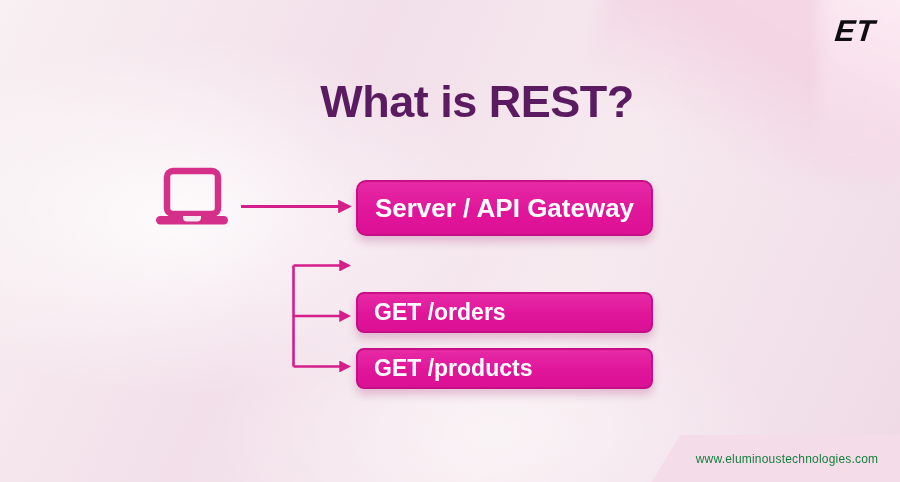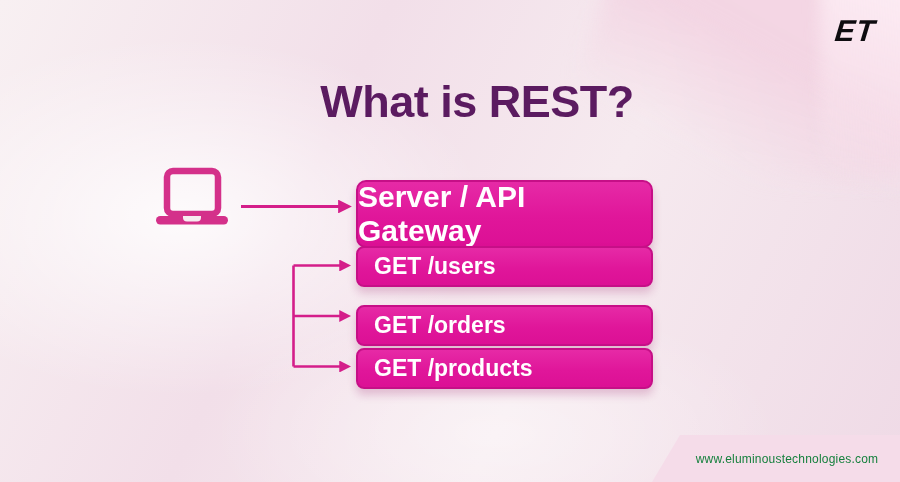--- a/index.html
+++ b/index.html
@@ -43,25 +43,25 @@
   }
   .arrows{position:absolute; left:0; top:0;}
   .box{
     position:absolute; left:356px; width:297px; box-sizing:border-box;
     background:linear-gradient(180deg,#e62aa6 0%, #e0169a 55%, #dc1095 100%);
     border:2px solid #c60f87; color:#ffffff; font-weight:700;
     box-shadow:0 6px 9px rgba(150,25,100,.22);
     display:flex; align-items:center;
   }
   .server{
-    top:180px; height:68px; border-radius:10px;
-    justify-content:center; font-size:30px;
+    top:180px; height:56px; border-radius:10px;
+    justify-content:center; font-size:26px;
   }
   .ep{height:41px; border-radius:8px; font-size:23px; padding-left:16px;}
-  .ep1{top:246px;} .ep2{top:305px;} .ep3{top:348px;border-radius:8px;}
+  .ep1{top:246px;} .ep2{top:292px;} .ep3{top:348px;border-radius:8px;}
   .footer-band{
     position:absolute; left:652px; top:435px; width:248px; height:47px;
     background:#f5dce9;
     clip-path:polygon(28px 0, 100% 0, 100% 100%, 0 100%);
     display:flex; align-items:center; justify-content:center;
   }
   .footer-band span{
     padding-left:22px; font-size:12px; color:#15803d; letter-spacing:.2px;
   }
 </style>
@@ -92,21 +92,20 @@
     </defs>
     <path d="M241,206.5 H339" stroke="#d41e8a" stroke-width="3" fill="none" marker-end="url(#ah)"></path>
     <path d="M293.5,265.5 V366.5" stroke="#d41e8a" stroke-width="2.6" fill="none"></path>
     <path d="M293.5,265.5 H340" stroke="#d41e8a" stroke-width="2.6" fill="none" marker-end="url(#ah)"></path>
     <path d="M293.5,316 H340" stroke="#d41e8a" stroke-width="2.6" fill="none" marker-end="url(#ah)"></path>
     <path d="M293.5,366.5 H340" stroke="#d41e8a" stroke-width="2.6" fill="none" marker-end="url(#ah)"></path>
   </svg>
 
   <div class="box server">Server / API Gateway</div>
 
-  <div class="box ep ep1">GET /users</div>
   <div class="box ep ep2">GET /orders</div>
   <div class="box ep ep3">GET /products</div>
 
   <div class="footer-band">
     <span>www.eluminoustechnologies.com</span>
   </div>
 
 </div>
 
 </body></html>

